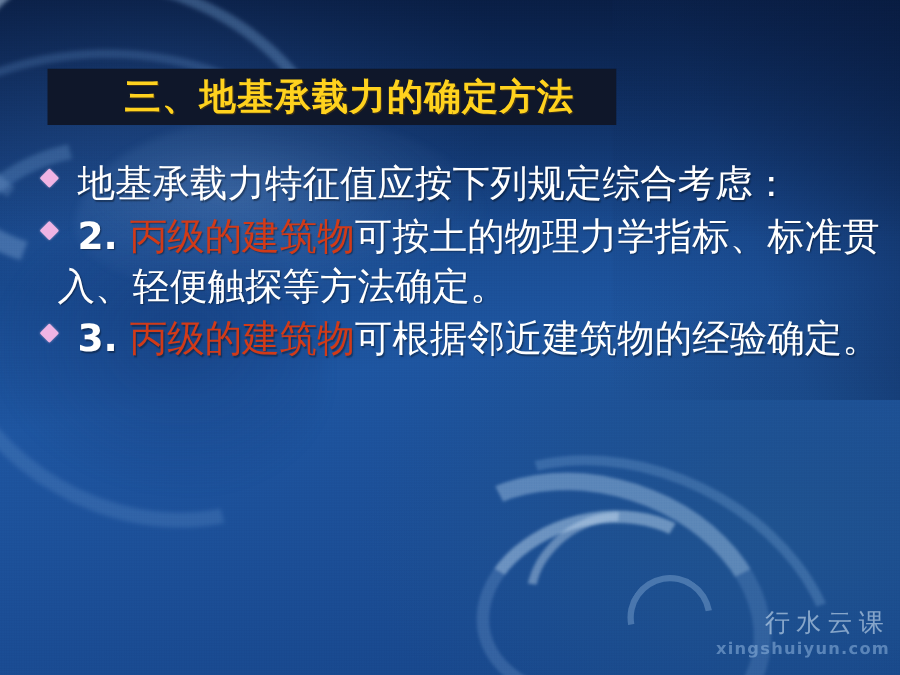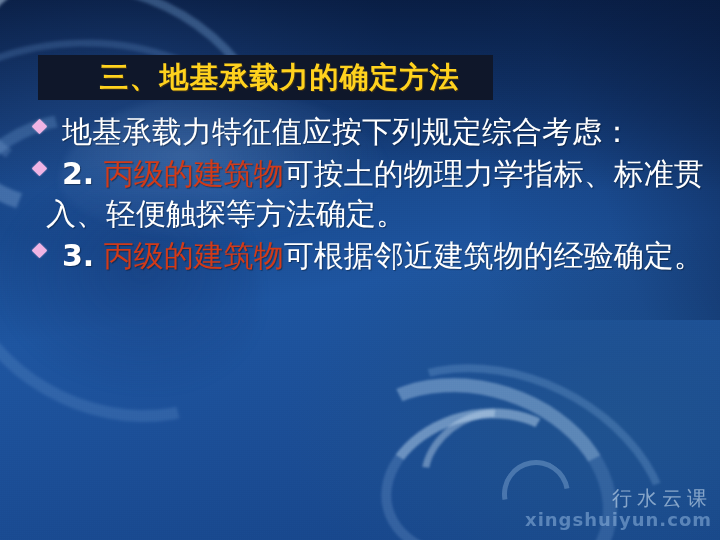--- a/index.html
+++ b/index.html
@@ -120,21 +120,21 @@
     color: #FFD21E;
     letter-spacing: 1px;
     white-space: nowrap;
     text-shadow: 1px 1px 0 rgba(120,80,0,0.45);
   }
 
   
   #body {
     position: absolute;
     left: 28px;
-    top: 112px;
+    top: 128px;
     width: 676px;
   }
   .bullet-row {
     position: relative;
     display: block;
     margin-bottom: 2px;
   }
   .bullet-mark {
     position: absolute;
     left: 6px;
@@ -179,21 +179,21 @@
   }
   #wm-cn {
     font-family: "DejaVu Serif", "Liberation Serif", serif;
     font-size: 20px;
     letter-spacing: 5px;
     color: rgba(222,238,252,0.55);
     line-height: 30px;
   }
   #wm-en {
     font-family: "DejaVu Sans", "Liberation Sans", sans-serif;
-    font-size: 18px;
+    font-size: 13px;
     font-weight: bold;
     letter-spacing: 1px;
     color: rgba(150,186,226,0.52);
     line-height: 20px;
     margin-top: -3px;
   }
   #wm-logo {
     position: absolute;
     right: 150px;
     bottom: 12px;

